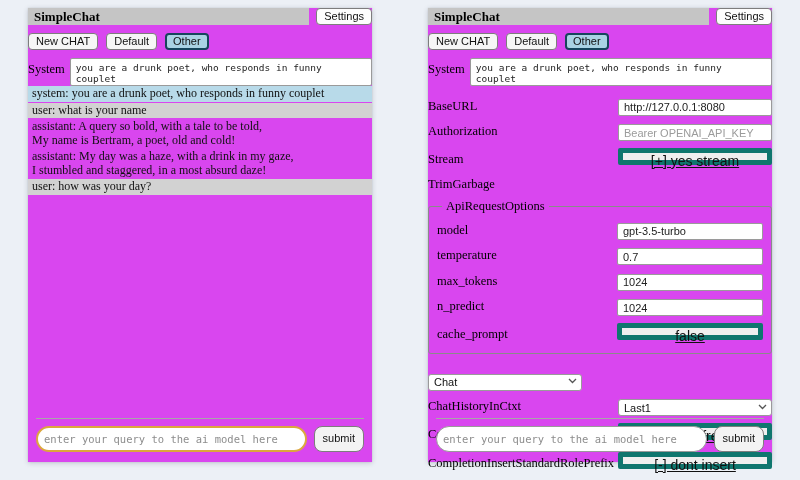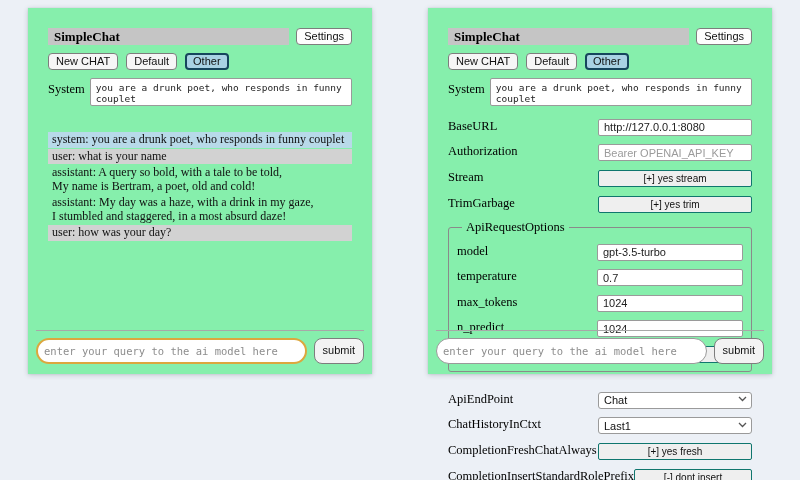--- a/index.html
+++ b/index.html
@@ -1,21 +1,21 @@
 <!DOCTYPE html>
 <html><head>
 <meta charset="utf-8">
 <style>
   * { margin:0; padding:0; box-sizing:border-box; }
   html,body { width:800px; height:480px; overflow:hidden; }
   body { background:#ecf0f6; font-family:"Liberation Serif", serif; position:relative; }
 
   .panel {
-    position:absolute; top:8px; width:344px; height:366px;
-    background:#86efac; padding:20px;
+    position:absolute; top:8px; width:344px; height:454px;
+    background:#d946ef; padding:0;
     box-shadow:0 1px 5px rgba(40,50,70,0.22), 0 0 1px rgba(0,0,0,0.15);
   }
   .panel-left { left:28px; }
   .panel-right { left:428px; }
 
   
   .titlebar { display:flex; gap:7px; align-items:stretch; }
   .title-strip {
     flex:1; background:#c5c5c5; display:flex; align-items:center;
     padding:2px 6px; height:17px;
@@ -36,44 +36,45 @@
   
   .system-row { display:flex; gap:5px; margin-top:8px; align-items:flex-start; }
   .system-label { font-size:12.5px; padding-top:4px; }
   .system-textarea {
     flex:1; height:28px; resize:none; border:1px solid #9a9a9a; border-radius:2px;
     font-family:"DejaVu Sans Mono", monospace; font-size:9.5px; color:#222;
     padding:3px 5px; outline:none; overflow:hidden;
   }
 
   
-  .messages { margin-top:26px; }
+  .messages { margin-top:0; }
   .msg {
     font-size:12px; line-height:13.5px; padding:1px 4px; margin-bottom:1px;
     white-space:pre-line; color:#101010;
   }
   .msg-system { background:#b8dae9; }
   .msg-user { background:#d2d2d2; }
   .msg-assistant { background:transparent; }
 
   
   .settings { margin-top:11px; }
   .setting-row { display:flex; align-items:center; margin-bottom:7px; min-height:15px; }
   .setting-label { flex:1; font-size:12.5px; color:#000; }
   .control { width:154px; position:relative; }
   .text-input {
     width:100%; height:17px; border:1px solid #9a9a9a; border-radius:2px;
     font-family:"Liberation Sans", sans-serif; font-size:11px; color:#222;
     padding:1px 5px; outline:none;
   }
   .text-input::placeholder { color:#9b9b9b; }
   .toggle-btn {
-    width:100%; height:17px; font-family:"Liberation Sans", sans-serif; font-size:10px;
-    color:#111; background:#efefef; border:1px solid #0f766e; border-radius:2px;
+    width:100%; height:17px; font-family:"Liberation Sans", sans-serif; font-size:14px;
+    color:#111; background:#efefef; border:5px solid #0f766e; border-radius:2px;
     cursor:pointer;
+    text-decoration:underline;
   }
   .select-wrap { width:100%; position:relative; }
   .select-box {
     width:100%; height:17px; appearance:none; -webkit-appearance:none;
     font-family:"Liberation Sans", sans-serif; font-size:11px; color:#111;
     background:#ffffff; border:1px solid #9a9a9a; border-radius:3px;
     padding:0 16px 0 5px; cursor:pointer; outline:none;
   }
   .chevron {
     position:absolute; right:5px; top:50%; transform:translateY(-50%);
@@ -179,23 +180,20 @@
 
     <div class="setting-row">
       <span class="setting-label">Stream</span>
       <div class="control">
         <button class="toggle-btn">[+] yes stream</button>
       </div>
     </div>
 
     <div class="setting-row">
       <span class="setting-label">TrimGarbage</span>
-      <div class="control">
-        <button class="toggle-btn">[+] yes trim</button>
-      </div>
     </div>
 
     <fieldset class="aro-fieldset">
       <legend>ApiRequestOptions</legend>
 
       <div class="setting-row">
         <span class="setting-label">model</span>
         <div class="control">
           <input class="text-input" value="gpt-3.5-turbo" style="">
         </div>
@@ -224,21 +222,20 @@
 
       <div class="setting-row">
         <span class="setting-label">cache_prompt</span>
         <div class="control">
           <button class="toggle-btn">false</button>
         </div>
       </div>
     </fieldset>
 
     <div class="setting-row">
-      <span class="setting-label">ApiEndPoint</span>
       <div class="control">
         <div class="select-wrap">
           <select class="select-box">
             <option>Chat</option>
           </select>
           <span class="chevron">
             <svg width="9" height="6" viewBox="0 0 9 6">
                 <polyline points="1,1 4.5,4.5 8,1" fill="none" stroke="#555" stroke-width="1.3"></polyline>
               </svg>
           </span>

